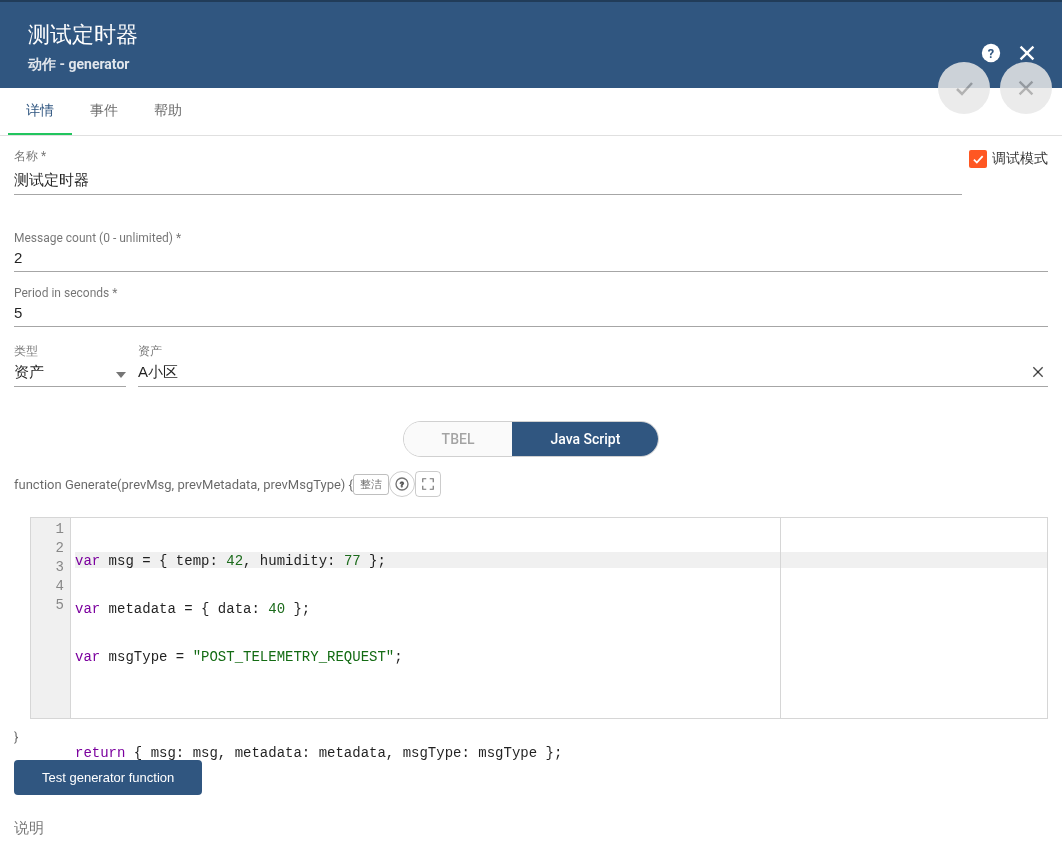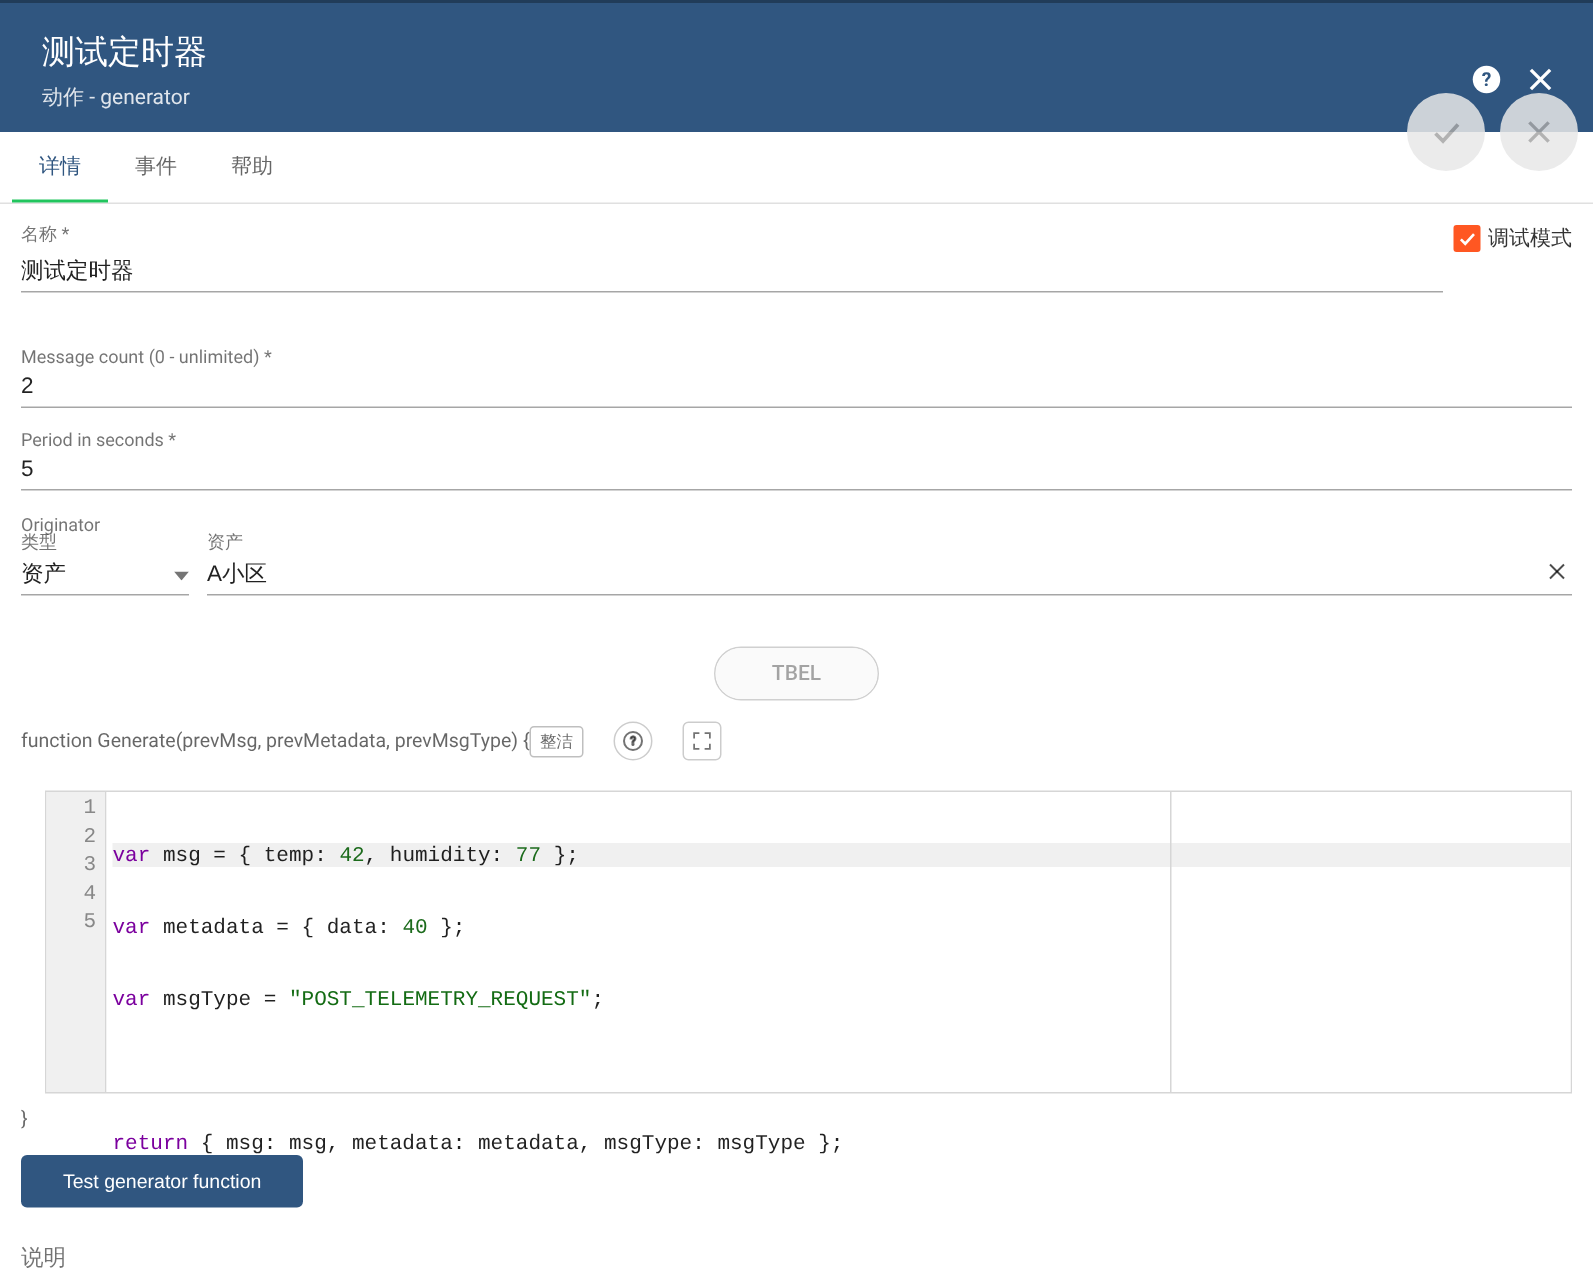--- a/index.html
+++ b/index.html
@@ -15,21 +15,21 @@
     color: #fff;
     padding: 18px 24px 14px 28px;
     border-top: 2px solid rgba(0,0,0,0.3);
     display: flex;
     justify-content: space-between;
     align-items: center;
     position: relative;
   }
   .header-left { display: flex; flex-direction: column; gap: 6px; }
   .header-title { font-size: 22px; font-weight: 400; }
-  .header-subtitle { font-size: 14px; opacity: 0.85; font-weight: 400;}
+  .header-subtitle { font-size: 14px; opacity: 0.85; font-weight: 700;}
   .header-actions { display: flex; align-items: center; gap: 14px; position: absolute; right: 24px; top: 40px;}
   .help-icon, .close-icon { cursor: pointer; display: flex; align-items: center; justify-content: center;}
   .fab-row {
     position: absolute;
     right: 10px;
     bottom: -26px;
     display: flex;
     gap: 10px;
     z-index: 5;
   }
@@ -132,21 +132,21 @@
   .lang-opt.inactive { color: rgba(0,0,0,0.35); background: #fafafa;}
   .lang-opt.active { background: #305680; color: #fff;}
 
   .func-row {
     display: flex;
     justify-content: flex-start;
     align-items: center;
     margin-bottom: 20px;
   }
   .func-signature { font-size: 13px; color: rgba(0,0,0,0.6);}
-  .editor-actions { display: flex; gap: 20px; align-items: center;}
+  .editor-actions { display: flex; gap: 0; align-items: center;}
   .tidy-btn {
     font-size: 11px;
     border: 1px solid rgba(0,0,0,0.25);
     padding: 2px 6px;
     border-radius: 3px;
     color: rgba(0,0,0,0.6);
     cursor: pointer;
   }
   .icon-btn {
     width: 26px; height: 26px;
@@ -270,21 +270,20 @@
     <div class="field-label">Message count (0 - unlimited) *</div>
     <input class="field-input" value="2" style="">
   </div>
 
   <div class="field">
     <div class="field-label">Period in seconds *</div>
     <input class="field-input" value="5" style="">
   </div>
 
   <div class="originator-block">
-    <div class="originator-label">Originator</div>
     <div class="orig-row">
       <div class="orig-type field">
         <div class="field-label">类型</div>
         <input class="field-input" readonly="" value="资产" style="">
         <span class="dropdown-icon">
           <svg width="10" height="6" viewBox="0 0 10 6" fill="rgba(0,0,0,0.54)">
               <polygon points="0,0 10,0 5,6"></polygon>
             </svg>
         </span>
       </div>
@@ -297,20 +296,21 @@
               <line x1="19" y1="5" x2="5" y2="19"></line>
             </svg>
         </span>
       </div>
     </div>
   </div>
 
   <div class="lang-toggle">
     <div class="lang-pill">
       <div class="lang-opt inactive">TBEL</div>
+      <div class="lang-opt active">Java Script</div>
     </div>
   </div>
 
   <div class="func-row">
     <div class="func-signature">function Generate(prevMsg, prevMetadata, prevMsgType) {</div>
     <div class="editor-actions">
       <div class="tidy-btn">整洁</div>
       <div class="icon-btn round">
         <svg width="16" height="16" viewBox="0 0 24 24" fill="none" stroke="rgba(0,0,0,0.55)" stroke-width="2">
             <circle cx="12" cy="12" r="9"></circle>

